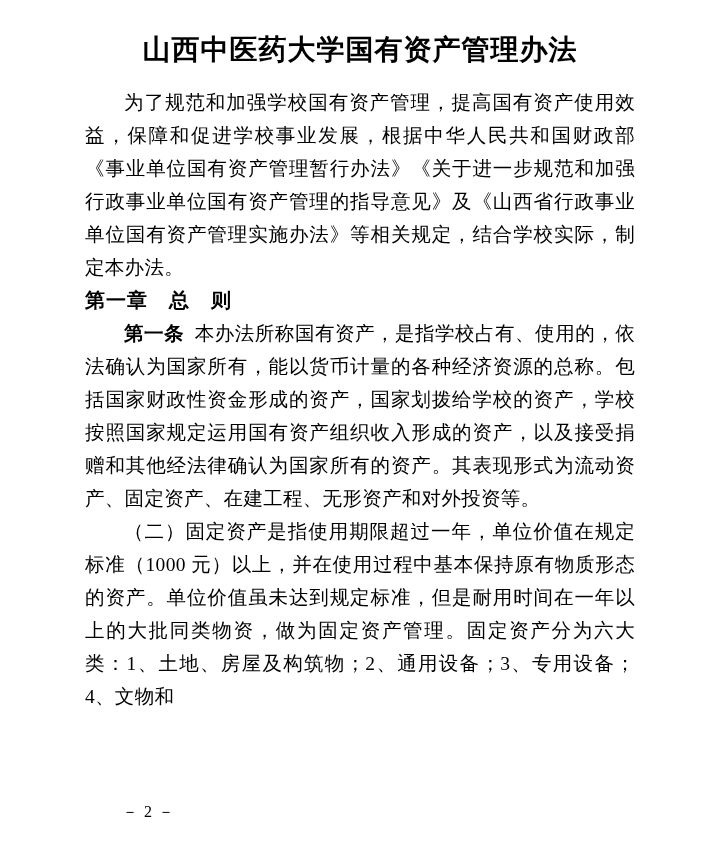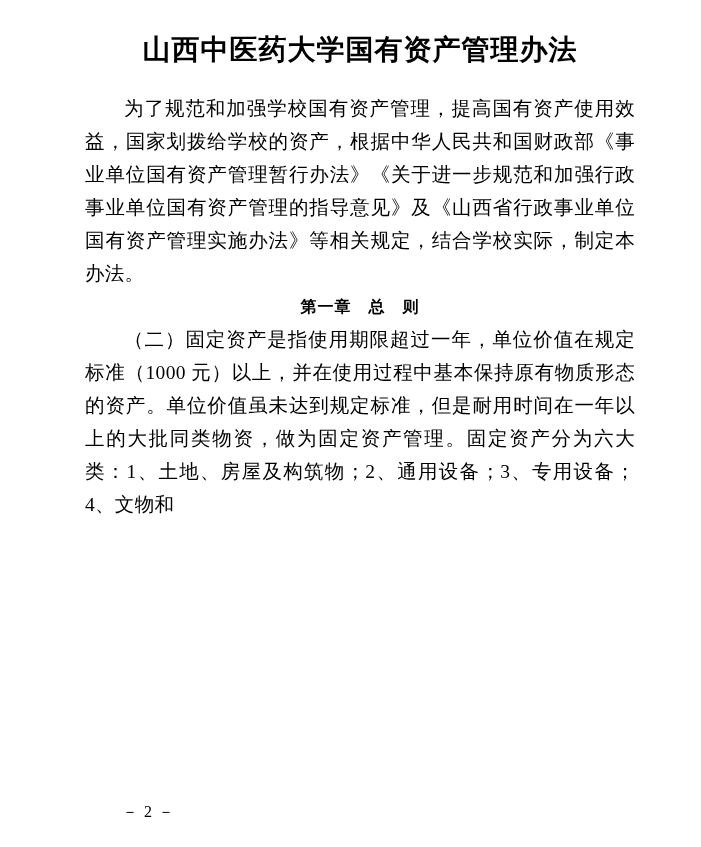--- a/index.html
+++ b/index.html
@@ -15,41 +15,41 @@
     width: 701px;
     height: 847px;
     background: #ffffff;
     color: #000000;
     overflow: hidden;
   }
   .content {
     padding: 30px 66px 0 85px;
   }
   .doc-title {
-    margin: 0 0 22px 0;
+    margin: 0 0 16px 0;
     font-size: 28px;
     line-height: 40px;
     font-weight: 700;
     text-align: center;
     letter-spacing: 1px;
   }
   .para {
     margin: 0;
     font-size: 19.5px;
     line-height: 33px;
     text-align: justify;
     text-indent: 2em;
     letter-spacing: 0.3px;
   }
   .chapter {
     margin: 0;
-    font-size: 16px;
+    font-size: 20px;
     line-height: 33px;
     font-weight: 700;
-    text-align: center;
+    text-align: left;
     text-indent: 0;
     letter-spacing: 1px;
   }
   .lead {
     font-weight: 700;
     margin-right: 0.55em;
   }
   .page-footer {
     position: absolute;
     left: 122px;
@@ -59,23 +59,24 @@
     color: #000000;
   }
 </style>
 </head>
 <body>
 
 <div class="page">
   <div class="content">
     <h1 class="doc-title">山西中医药大学国有资产管理办法</h1>
 
-    <p class="para">为了规范和加强学校国有资产管理，提高国有资产使用效益，国家划拨给学校的资产，根据中华人民共和国财政部《事业单位国有资产管理暂行办法》《关于进一步规范和加强行政事业单位国有资产管理的指导意见》及《山西省行政事业单位国有资产管理实施办法》等相关规定，结合学校实际，制定本办法。</p>
+    <p class="para">为了规范和加强学校国有资产管理，提高国有资产使用效益，保障和促进学校事业发展，根据中华人民共和国财政部《事业单位国有资产管理暂行办法》《关于进一步规范和加强行政事业单位国有资产管理的指导意见》及《山西省行政事业单位国有资产管理实施办法》等相关规定，结合学校实际，制定本办法。</p>
 
     <h2 class="chapter">第一章　总　则</h2>
 
+    <p class="para"><span class="lead">第一条</span><span>本办法所称国有资产，是指学校占有、使用的，依法确认为国家所有，能以货币计量的各种经济资源的总称。包括国家财政性资金形成的资产，国家划拨给学校的资产，学校按照国家规定运用国有资产组织收入形成的资产，以及接受捐赠和其他经法律确认为国家所有的资产。其表现形式为流动资产、固定资产、在建工程、无形资产和对外投资等。</span></p>
 
 
     <p class="para">（二）固定资产是指使用期限超过一年，单位价值在规定标准（1000 元）以上，并在使用过程中基本保持原有物质形态的资产。单位价值虽未达到规定标准，但是耐用时间在一年以上的大批同类物资，做为固定资产管理。固定资产分为六大类：1、土地、房屋及构筑物；2、通用设备；3、专用设备；4、文物和</p>
   </div>
 
   <div class="page-footer">－ 2 －</div>
 </div>
 
 </body></html>

